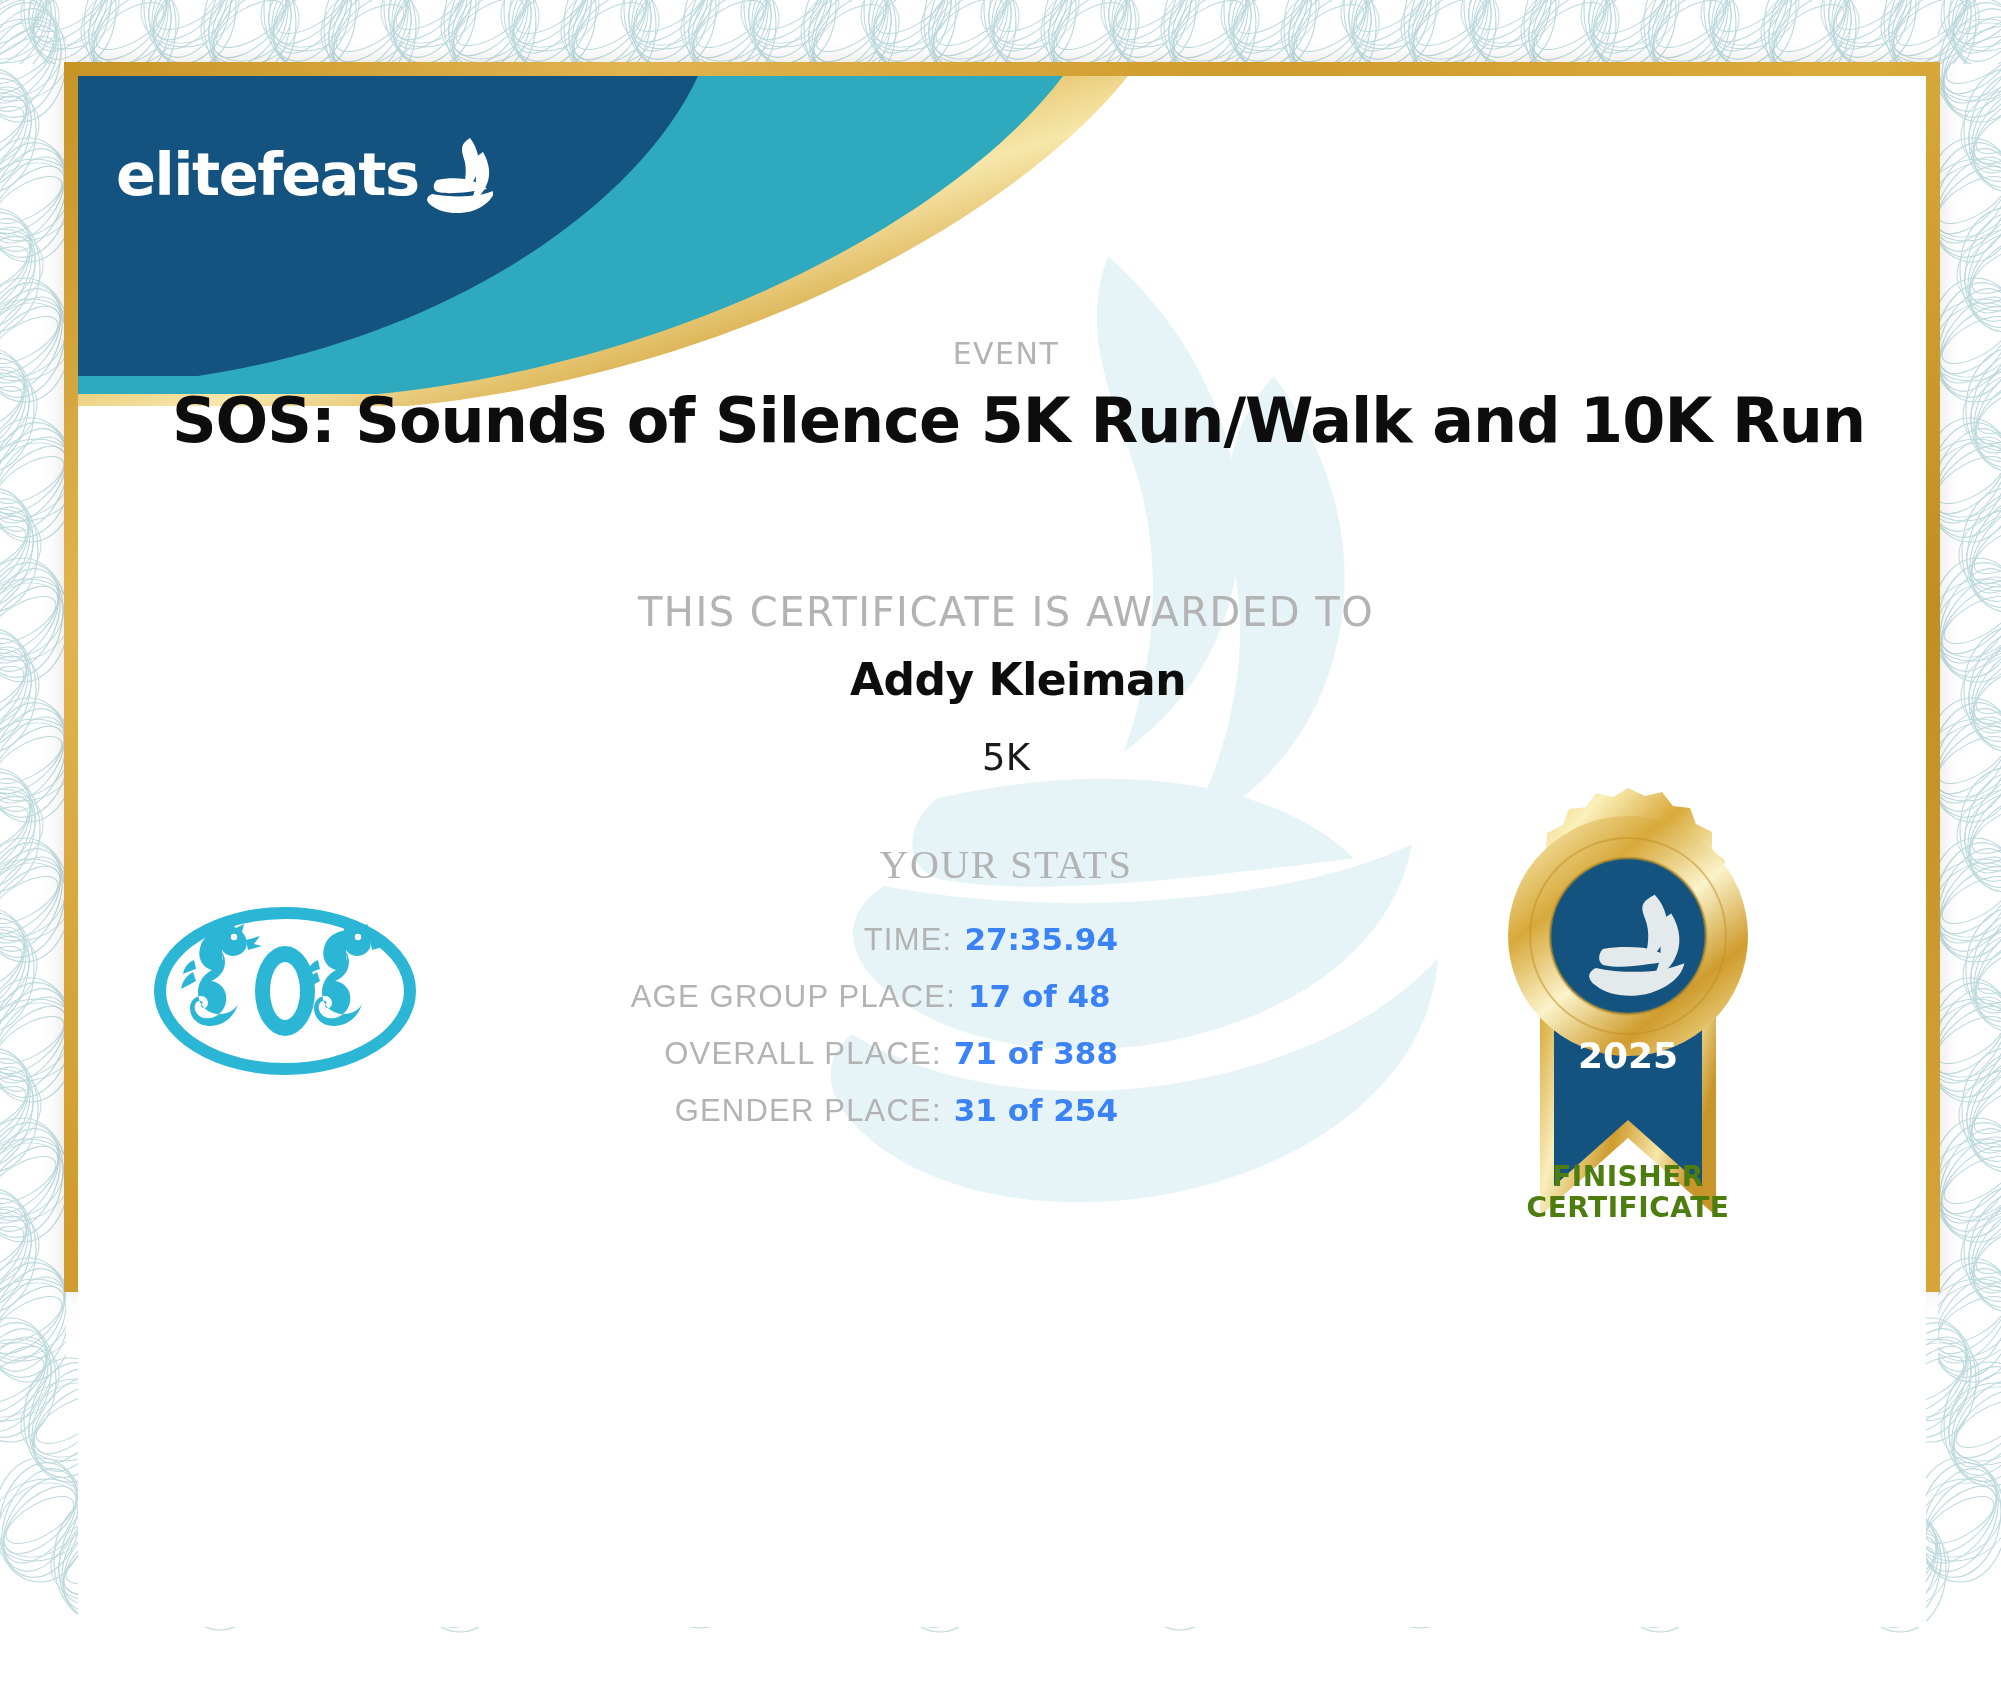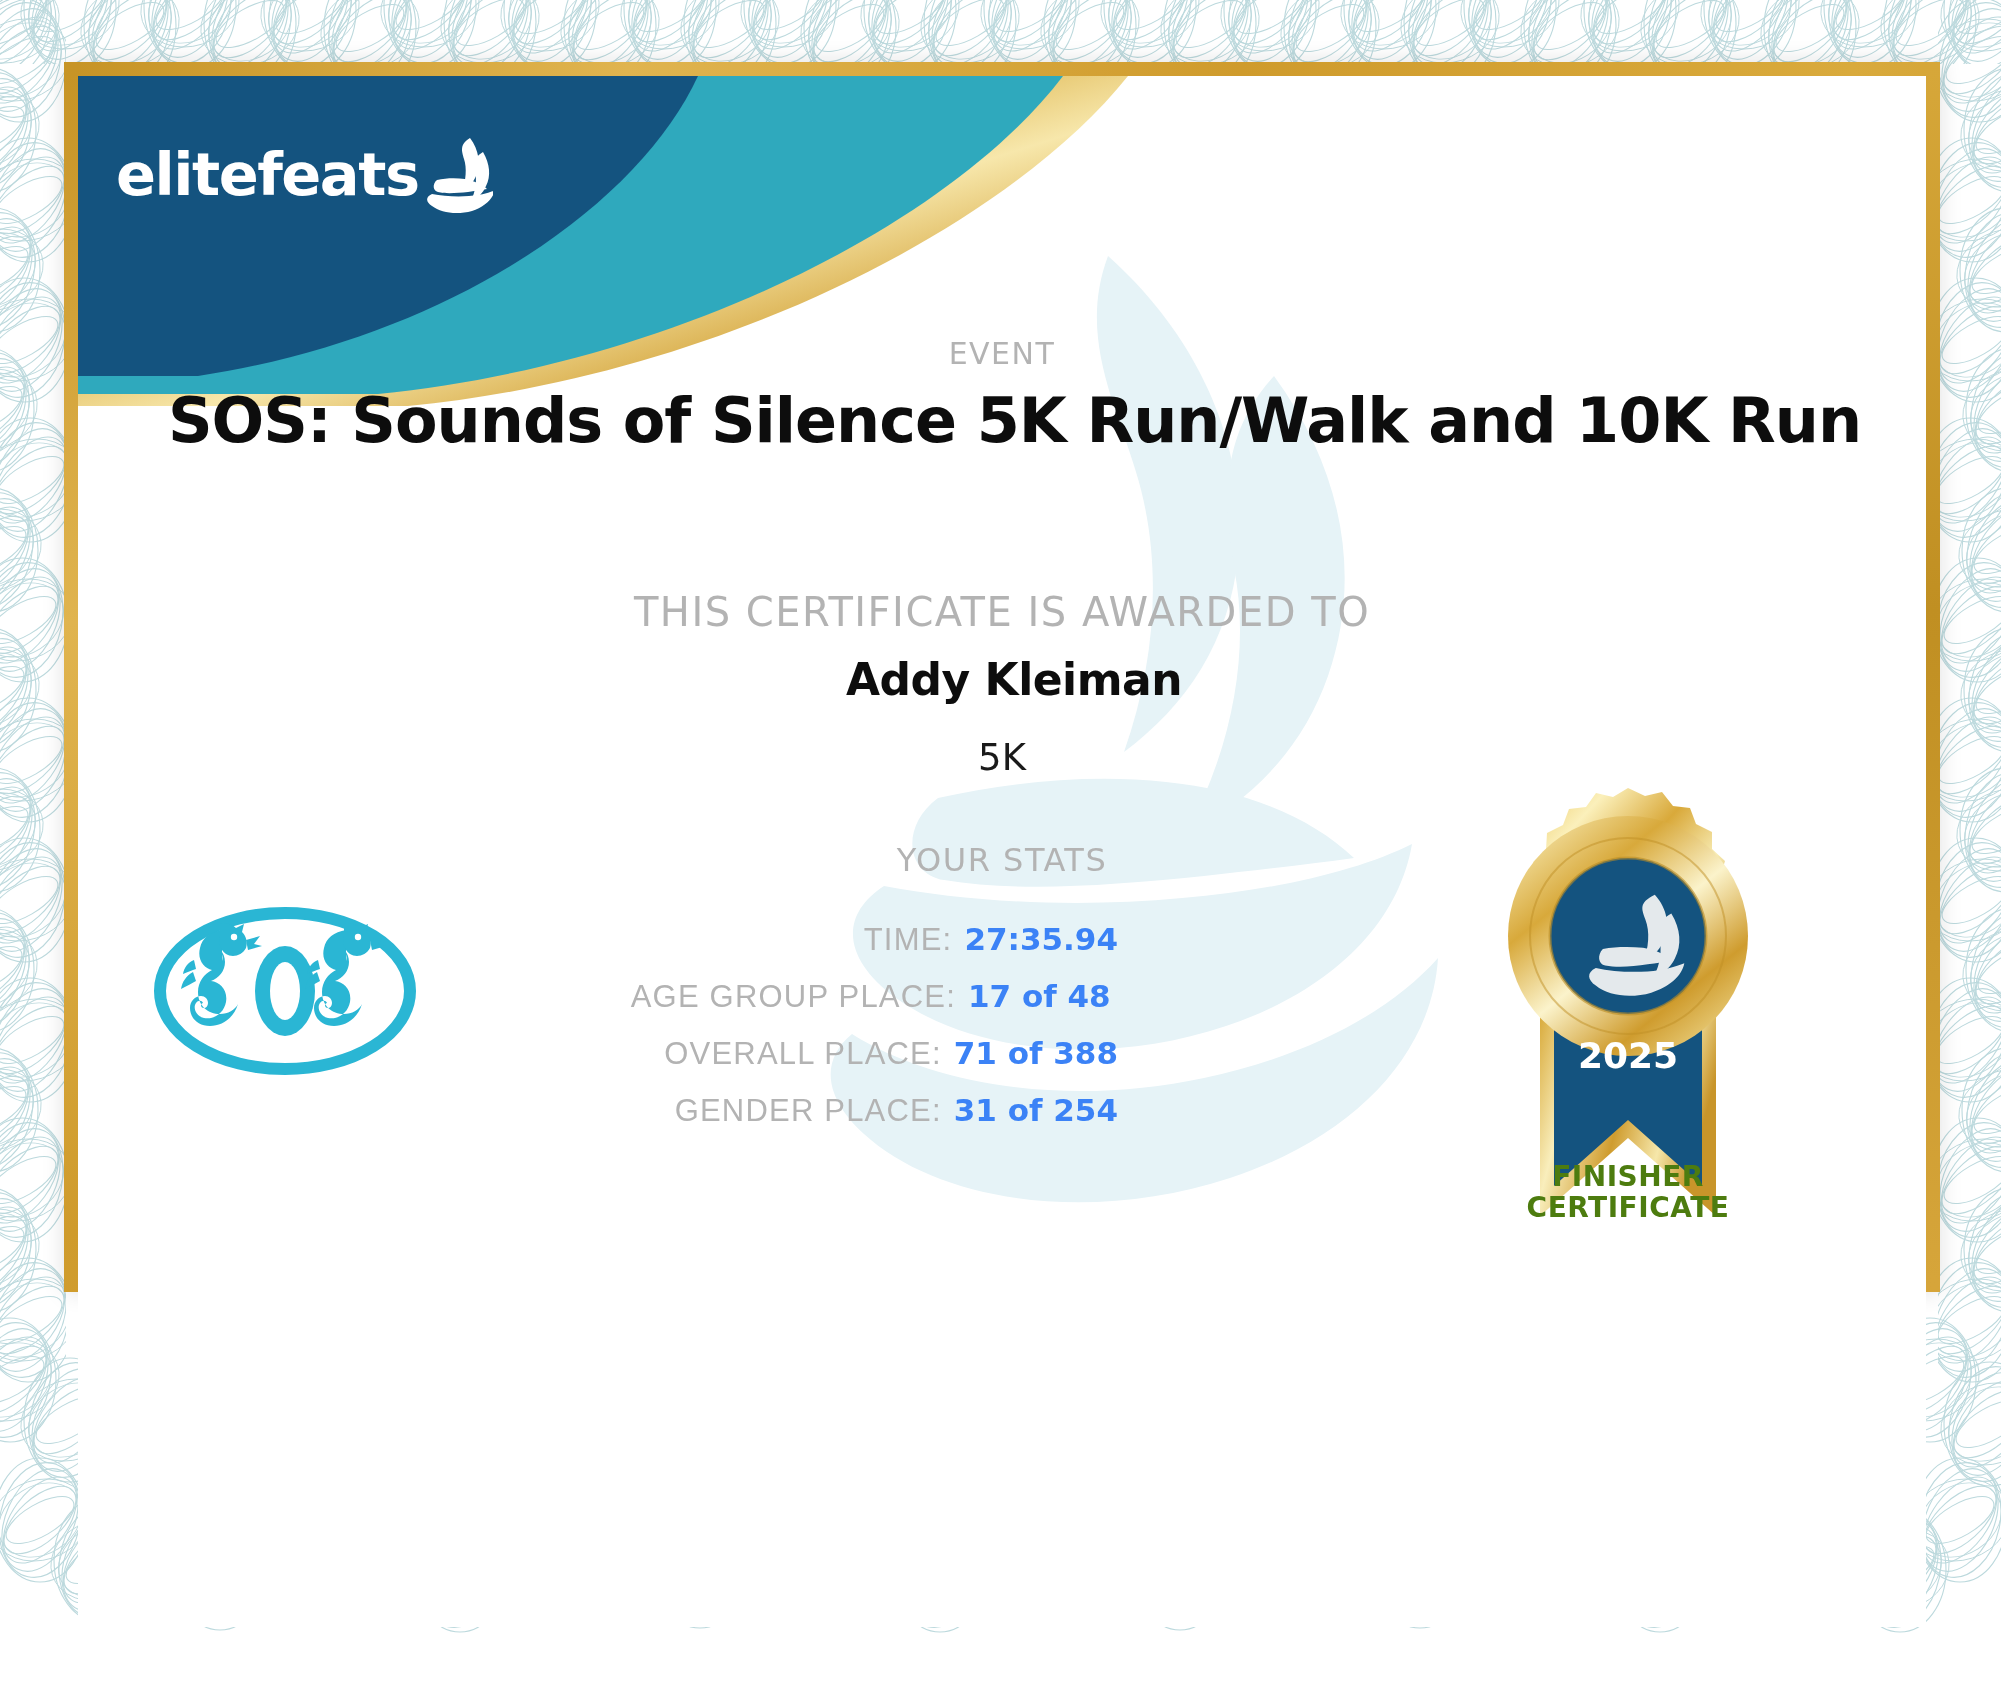--- a/index.html
+++ b/index.html
@@ -96,20 +96,21 @@
   .brand-mark { margin-bottom: -10px; }
 
   
   .content {
     position: absolute;
     left: 0;
     top: 0;
     width: 1848px;
     height: 1202px;
     z-index: 7;
+    padding-left: 8px;
   }
 
   .label-muted {
     color: #b3b3b3;
     font-family: "DejaVu Sans", sans-serif;
     font-weight: 400;
     letter-spacing: 1.5px;
     text-align: center;
   }
 
@@ -162,21 +163,22 @@
     font-family: "DejaVu Sans", sans-serif;
     font-weight: 400;
     font-size: 37px;
     color: #1a1a1a;
   }
 
   .stats-label {
     position: absolute;
     left: 0; right: 0;
     top: 765px;
-    font-size: 32px;
+    font-size: 40px;
+    font-family: Liberation Serif, serif;
   }
 
   .stats-table {
     position: absolute;
     left: 0;
     top: 845px;
     width: 1040px;
     z-index: 8;
   }
   .stat-row {

